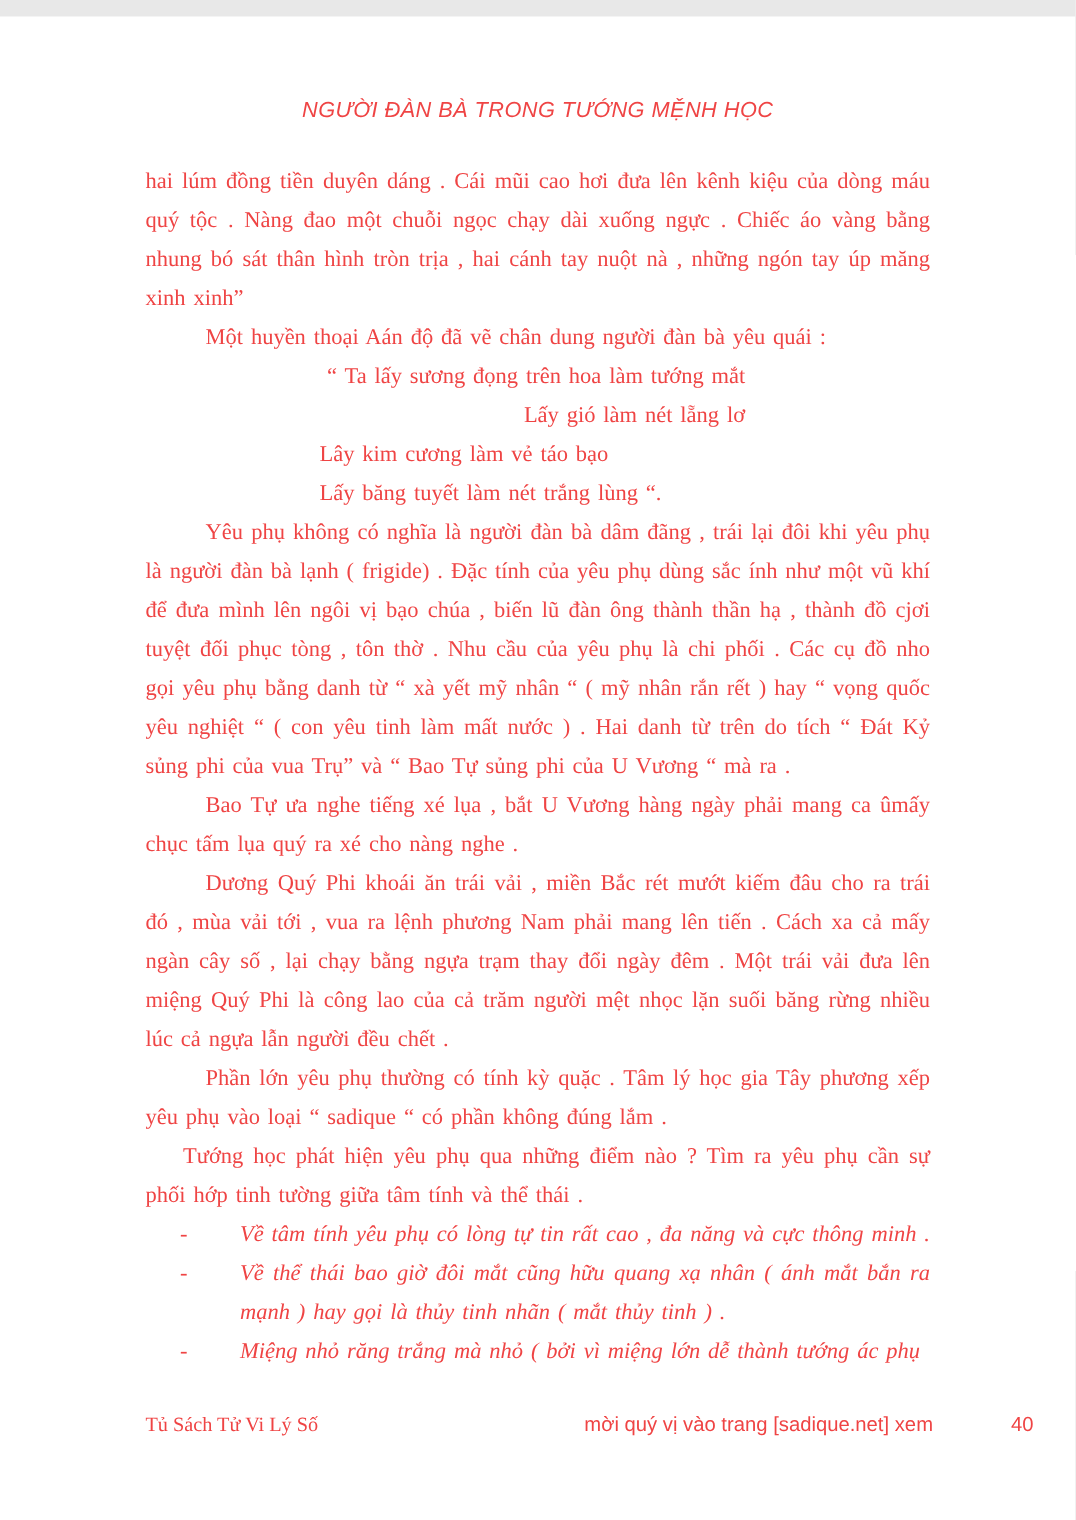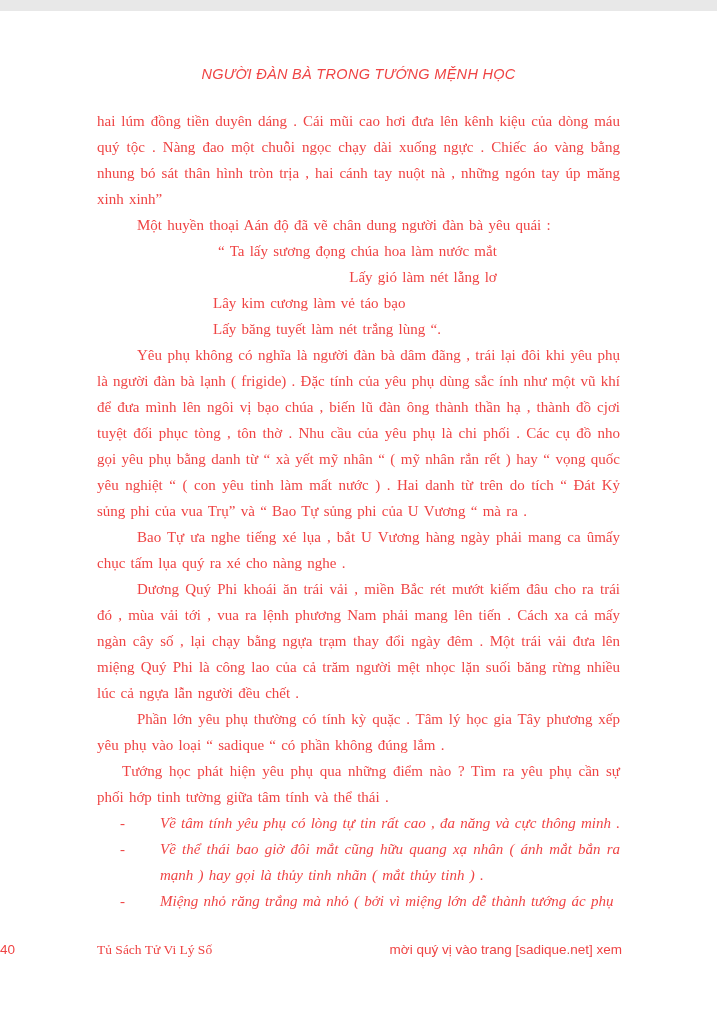--- a/index.html
+++ b/index.html
@@ -56,38 +56,38 @@
   .page-footer {
     position: absolute;
     top: 931px;
     left: 0;
     width: 100%;
     height: 20px;
     font-family: "Liberation Sans", sans-serif;
     font-size: 13.5px;
   }
   .footer-left  { position: absolute; left: 97px;  top: 0; font-family: Liberation Serif, serif; }
-  .footer-page  { position: absolute; left: 0; right: 28px; top: 0; text-align: left; }
+  .footer-page  { position: absolute; left: 0; right: 28px; top: 0; text-align: right; }
   .footer-right { position: absolute; right: 95px; top: 0; }
 </style>
 </head>
 <body>
 
 <div class="page">
 
   <div class="page-title">NGƯỜI ĐÀN BÀ TRONG TƯỚNG MỆNH HỌC</div>
 
   <div class="body-text">
 
     <p class="para-cont">hai lúm đồng tiền duyên dáng . Cái mũi cao hơi đưa lên kênh kiệu của dòng máu quý tộc . Nàng đao một chuỗi ngọc chạy dài xuống ngực . Chiếc áo vàng bằng nhung bó sát thân hình tròn trịa , hai cánh tay nuột nà , những ngón tay úp măng xinh xinh”</p>
 
     <p class="para-indent">Một huyền thoại Aán độ đã vẽ chân dung người đàn bà yêu quái :</p>
 
     <div class="poem">
-      <div class="poem-line l0">“ Ta lấy sương đọng chúa hoa làm nước mắt</div>
+      <div class="poem-line l0">“ Ta lấy sương đọng trên hoa làm tướng mắt</div>
       <div class="poem-line l1">Lấy gió làm nét lẵng lơ</div>
       <div class="poem-line l2">Lây kim cương làm vẻ táo bạo</div>
       <div class="poem-line l4">Lấy băng tuyết làm nét trắng lùng “.</div>
     </div>
 
     <p class="para-indent">Yêu phụ không có nghĩa là người đàn bà dâm đãng , trái lại đôi khi yêu phụ là người đàn bà lạnh ( frigide) . Đặc tính của yêu phụ dùng sắc ính như một vũ khí để đưa mình lên ngôi vị bạo chúa , biến lũ đàn ông thành thần hạ , thành đồ cjơi tuyệt đối phục tòng , tôn thờ . Nhu cầu của yêu phụ là chi phối . Các cụ đồ nho gọi yêu phụ bằng danh từ “ xà yết mỹ nhân “ ( mỹ nhân rắn rết ) hay “ vọng quốc yêu nghiệt “ ( con yêu tinh làm mất nước ) . Hai danh từ trên do tích “ Đát Kỷ sủng phi của vua Trụ” và “ Bao Tự sủng phi của U Vương “ mà ra .</p>
 
     <p class="para-indent">Bao Tự ưa nghe tiếng xé lụa , bắt U Vương hàng ngày phải mang ca ûmấy chục tấm lụa quý ra xé cho nàng nghe .</p>
 
     <p class="para-indent">Dương Quý Phi khoái ăn trái vải , miền Bắc rét mướt kiếm đâu cho ra trái đó , mùa vải tới , vua ra lệnh phương Nam phải mang lên tiến . Cách xa cả mấy ngàn cây số , lại chạy bằng ngựa trạm thay đổi ngày đêm . Một trái vải đưa lên miệng Quý Phi là công lao của cả trăm người mệt nhọc lặn suối băng rừng nhiều lúc cả ngựa lẫn người đều chết .</p>

